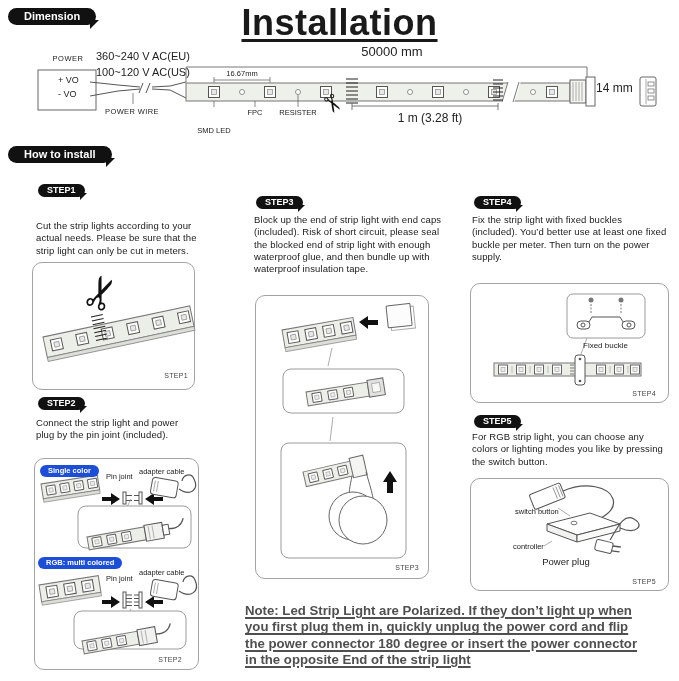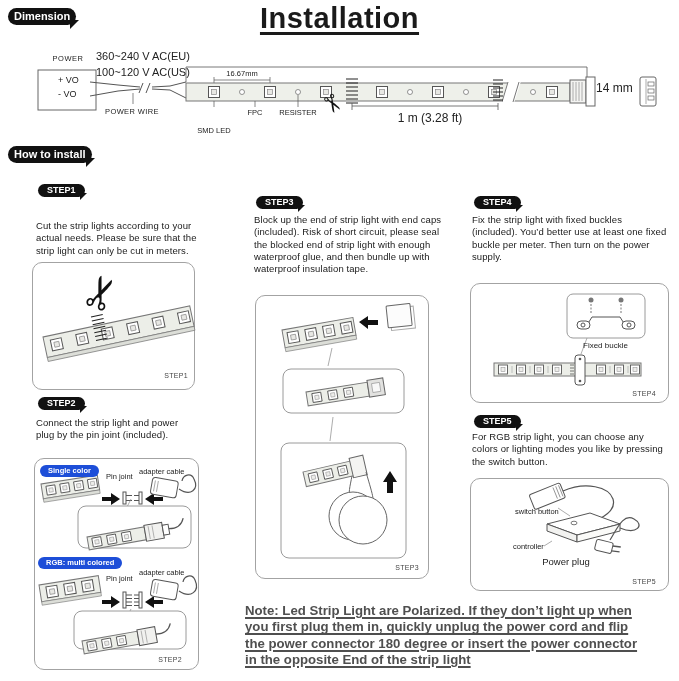--- a/index.html
+++ b/index.html
@@ -1,29 +1,29 @@
 <!DOCTYPE html>
 <html><head>
 <meta charset="utf-8">
 <style>
   html,body{margin:0;padding:0;background:#fff;}
   #stage{position:relative;width:679px;height:681px;background:#fff;overflow:hidden;
          font-family:"Liberation Sans","DejaVu Sans",sans-serif;color:#1a1a1a;}
   
   .bubble{position:absolute;background:#111;color:#fff;font-weight:bold;font-size:11px;
-          padding:2px 6px 3px;border-radius:9px;white-space:nowrap;z-index:3;}
+          padding:2px 16px 3px;border-radius:9px;white-space:nowrap;z-index:3;}
   .bubble::after{content:'';position:absolute;right:-3px;bottom:-4px;width:0;height:0;
           border-top:9px solid #111;border-right:9px solid transparent;z-index:-1;}
   .step-badge{position:absolute;background:#111;color:#fff;font-weight:bold;font-size:9px;
           padding:1px 9px 2px;border-radius:8px;white-space:nowrap;z-index:3;}
   .step-badge::after{content:'';position:absolute;right:-2px;bottom:-3px;width:0;height:0;
           border-top:7px solid #111;border-right:7px solid transparent;z-index:-1;}
   .gray-badge{position:absolute;background:#1d4ed8;color:#fff;font-weight:bold;font-size:7.5px;
           padding:1px 8px 2px;border-radius:7px;white-space:nowrap;z-index:3;}
-  .title{position:absolute;left:0;right:0;top:2px;text-align:center;font-size:29px;font-weight:bold;
+  .title{position:absolute;left:0;right:0;top:2px;text-align:center;font-size:36px;font-weight:bold;
          letter-spacing:.5px;text-decoration:underline;text-decoration-thickness:2.5px;text-underline-offset:4px;}
   .fig{position:absolute;border:1px solid #a3a3a3;border-radius:10px;background:#fff;}
   .fig-label{position:absolute;font-size:7px;color:#444;letter-spacing:.3px;}
   .lbl{position:absolute;font-size:7.5px;color:#222;white-space:nowrap;}
   .dimtxt{position:absolute;color:#222;white-space:nowrap;}
   .step-text{position:absolute;font-size:9.5px;line-height:12.3px;color:#1a1a1a;letter-spacing:.1px;}
   .note{position:absolute;left:245px;top:603px;width:436px;font-weight:bold;font-size:13.2px;
         line-height:16.4px;color:#4f4f4f;}
   .note div{text-decoration:underline;text-decoration-thickness:1.5px;text-underline-offset:2px;}
   .scissors{position:absolute;color:#111;line-height:1;z-index:4;}
@@ -130,20 +130,21 @@
       <line x1="298" y1="55" x2="298" y2="67"></line>
     </g>
   </svg>
 
   <div class="dimtxt ctr" style="left:40px;top:54px;width:56px;font-size:7.5px;letter-spacing:.5px;">POWER</div>
   <div class="dimtxt" style="left:58px;top:75px;font-size:9px;">+ VO</div>
   <div class="dimtxt" style="left:58px;top:89px;font-size:9px;">- VO</div>
   <div class="dimtxt" style="left:96px;top:50px;font-size:11px;">360~240 V AC(EU)</div>
   <div class="dimtxt" style="left:96px;top:66px;font-size:11px;">100~120 V AC(US)</div>
   <div class="dimtxt" style="left:105px;top:107px;font-size:7.5px;letter-spacing:.4px;">POWER WIRE</div>
+  <div class="dimtxt ctr" style="left:302px;top:44px;width:180px;font-size:13px;">50000 mm</div>
   <div class="dimtxt ctr" style="left:216px;top:69px;width:52px;font-size:7.5px;">16.67mm</div>
   <div class="dimtxt" style="left:596px;top:81px;font-size:12px;">14 mm</div>
   <div class="dimtxt ctr" style="left:355px;top:111px;width:150px;font-size:12px;">1 m (3.28 ft)</div>
   <div class="dimtxt ctr" style="left:190px;top:108px;width:48px;font-size:7.5px;margin-top:18px;">SMD LED</div>
   <div class="dimtxt ctr" style="left:242px;top:108px;width:26px;font-size:7.5px;">FPC</div>
   <div class="dimtxt ctr" style="left:272px;top:108px;width:52px;font-size:7.5px;">RESISTER</div>
   <div class="scissors" style="left:322px;top:92px;font-size:24px;transform:rotate(60deg);">✂</div>
 
   <div class="bubble" style="left:8px;top:146px;">How to install</div>
 

